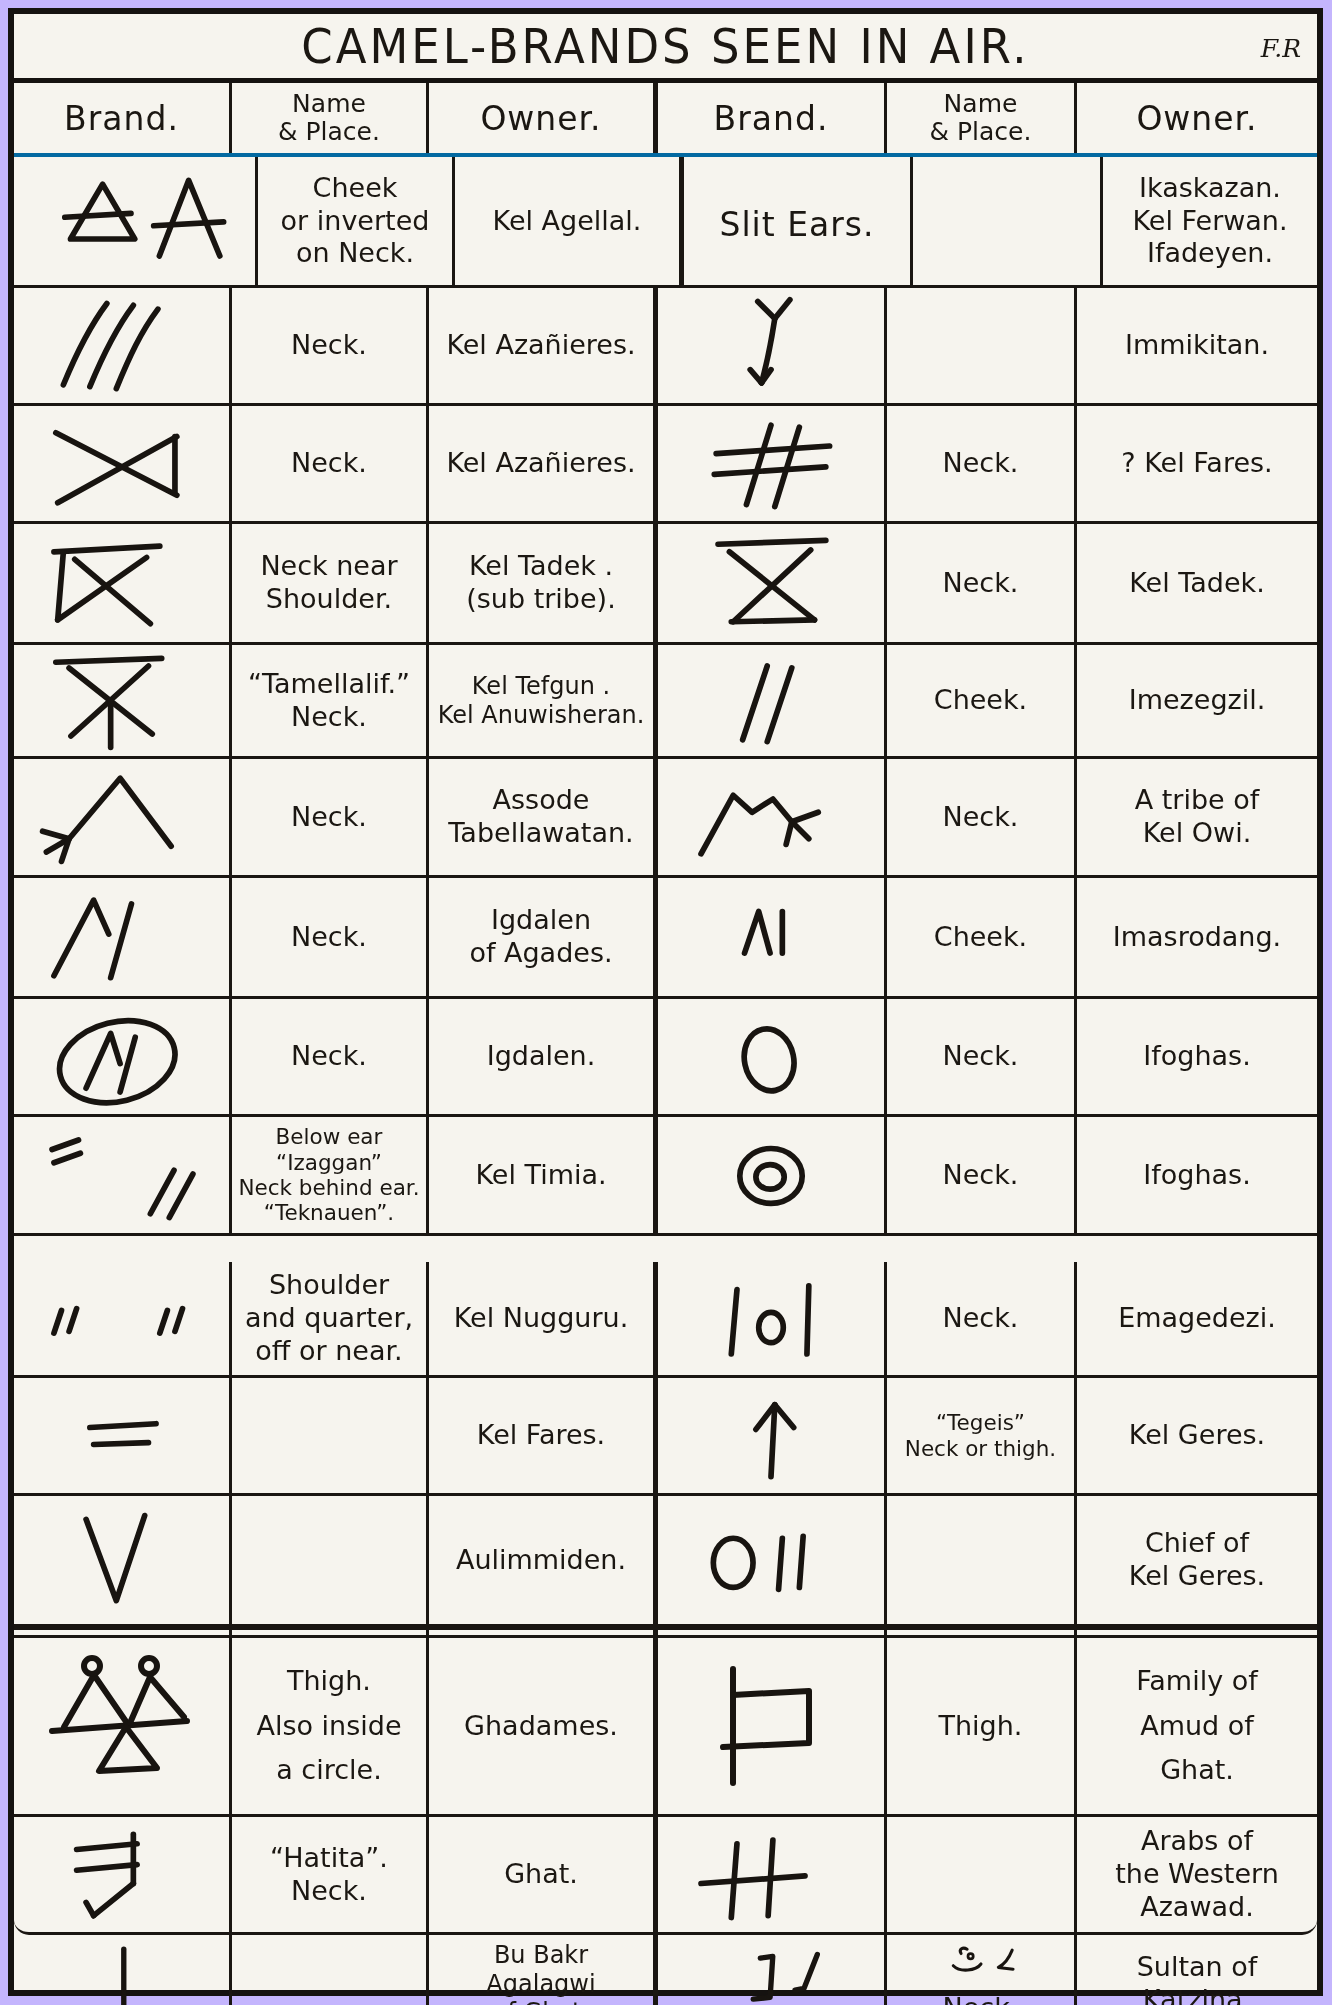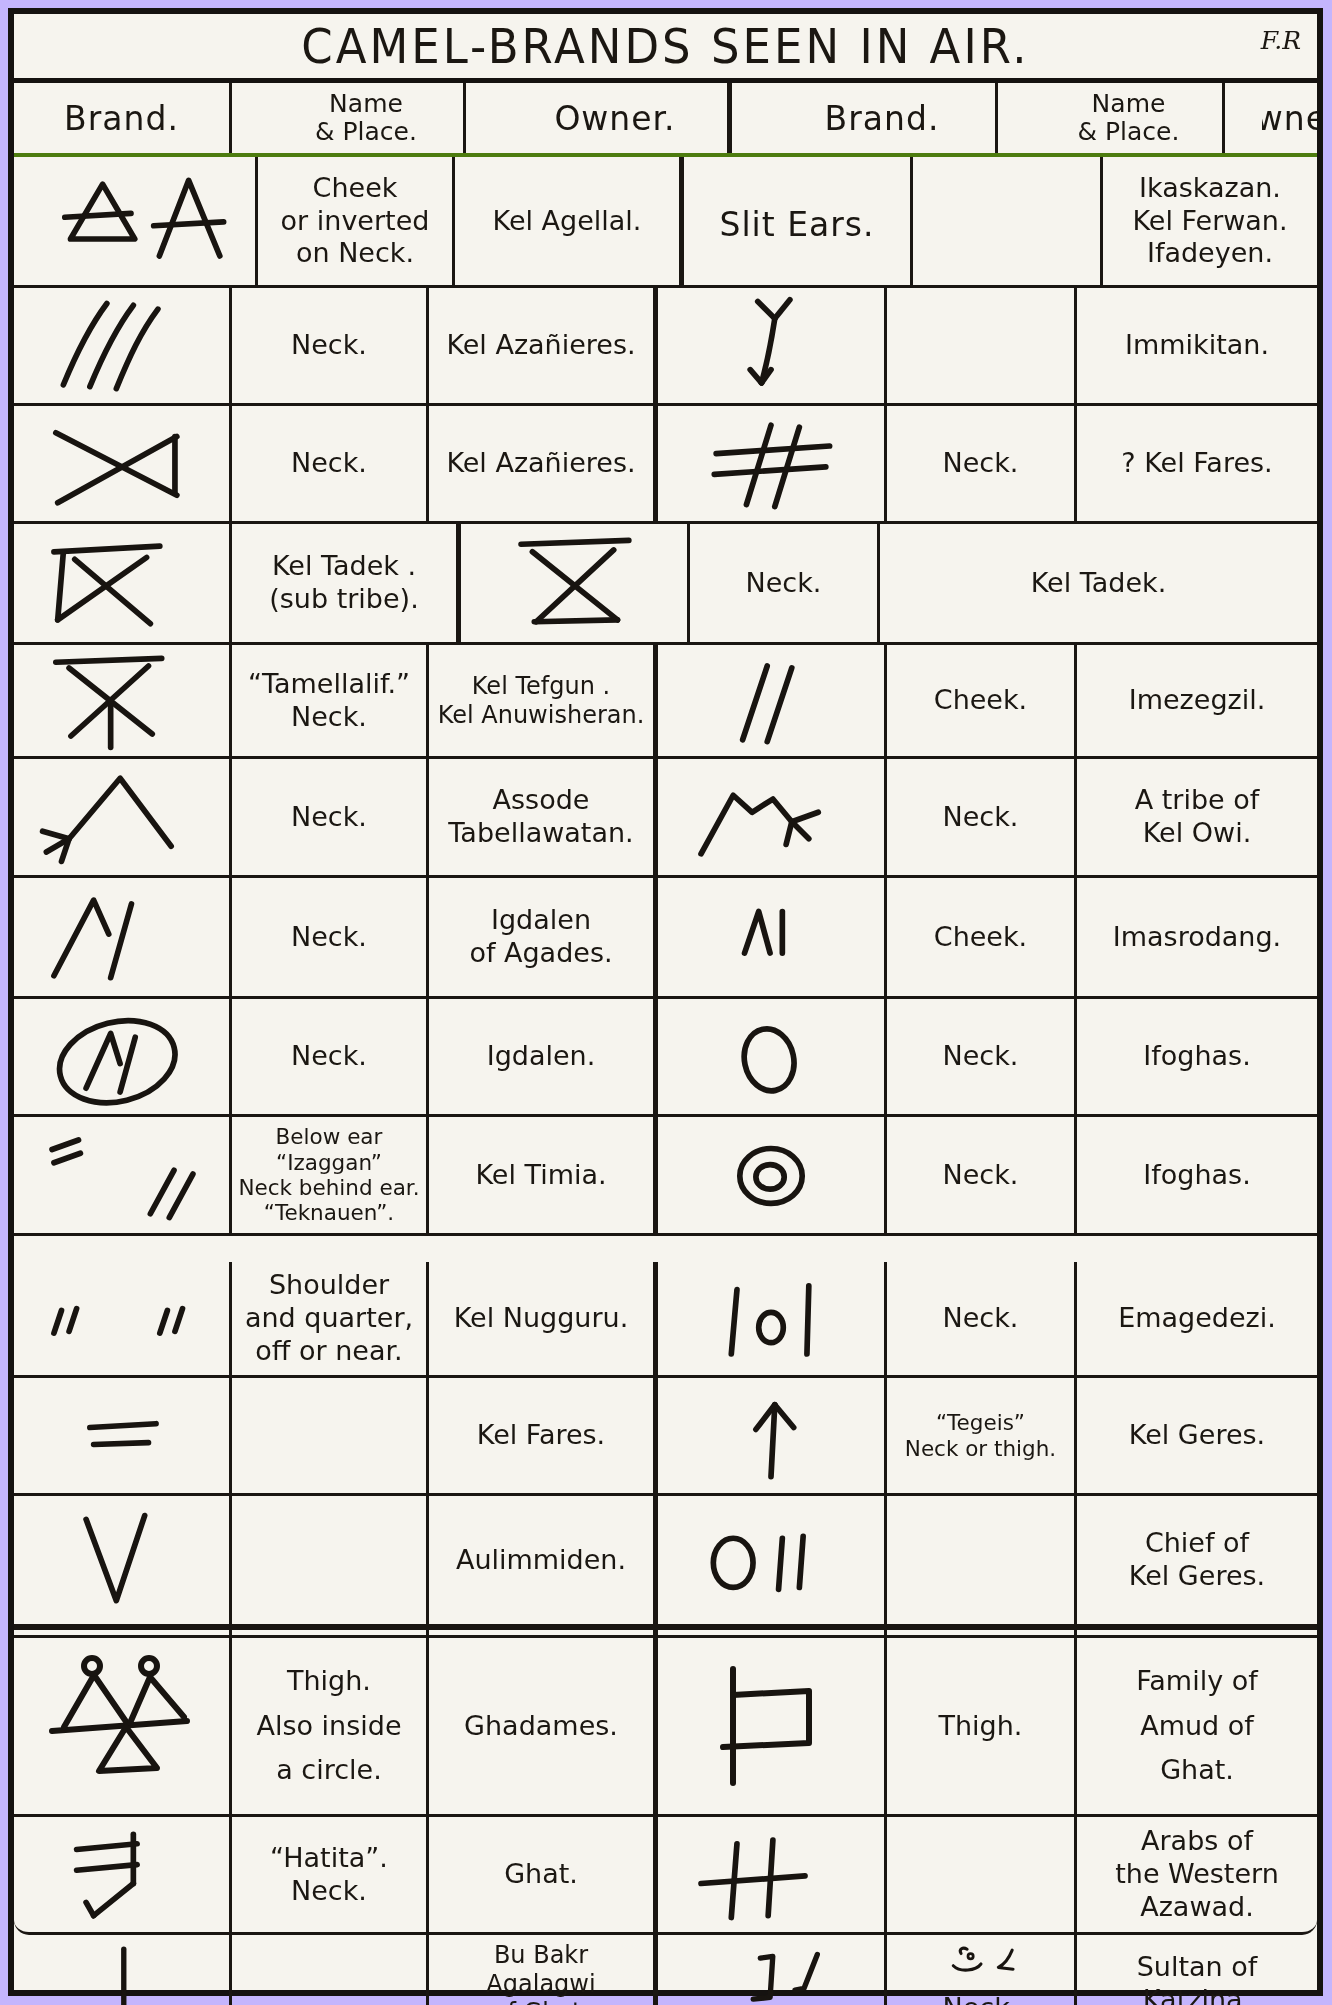--- a/index.html
+++ b/index.html
@@ -3,25 +3,25 @@
 <meta charset="utf-8">
 <style>
   html,body{margin:0;padding:0;background:#d8d4c9;}
   .page{position:relative;width:1332px;height:2005px;background:#c4b5fd;overflow:hidden;
         font-family:"DejaVu Sans",sans-serif;color:#1b1712;}
   .sheet{position:absolute;left:8px;top:8px;right:9px;bottom:9px;border:6px solid #151210;
          display:flex;flex-direction:column;background:#f6f4ee;}
   .title-row{position:relative;height:64px;flex:0 0 auto;border-bottom:5px solid #151210;
              display:flex;align-items:center;justify-content:center;}
   .page-title{font-size:45px;letter-spacing:3px;font-weight:500;transform:scaleY(1.08);}
-  .initials{position:absolute;right:16px;top:12px;font-family:"DejaVu Serif",serif;
+  .initials{position:absolute;right:16px;top:20px;font-family:"DejaVu Serif",serif;
             font-style:italic;font-size:25px;}
   .row{display:flex;flex:0 0 auto;border-bottom:3px solid #1a1612;}
   .row:last-child{flex:1 1 auto;border-bottom:none;}
-  .header-row{border-bottom:4px solid #4d7c0f;gap:37px;}
+  .header-row{border-bottom:4px solid #0369a1;}
   .cell{box-sizing:border-box;border-right:3px solid #1a1612;display:flex;flex-direction:column;
         align-items:center;justify-content:center;text-align:center;overflow:hidden;position:relative;}
   .c0{width:218px;} .c1{width:197px;} .c2{width:229px;border-right-width:5px;}
   .c3{width:229px;} .c4{width:190px;} .c5{flex:1;border-right:none;}
   .hdr-big{font-size:33px;letter-spacing:1px;}
   .hdr-small{font-size:25px;line-height:1.12;}
   .line{font-size:27px;line-height:1.22;}
   .small .line{font-size:21.5px;line-height:1.18;}
   .msmall .line{font-size:24px;line-height:1.2;}
   .tallcell .line{line-height:1.65;}
@@ -150,20 +150,24 @@
           </div>
         </div><div class="row" style="height: 118px;">
           <div class="cell c0">
             <svg viewBox="0 0 200 110" width="200" height="104" class="glyph">
               <path d="M28,22 L140,16"></path>
               <path d="M38,22 L32,94"></path>
               <path d="M32,94 L126,28"></path>
               <path d="M50,30 L130,98"></path>
             </svg>
           </div>
+          <div class="cell c1">
+            <div class="line">Neck near</div>
+            <div class="line">Shoulder.</div>
+          </div>
           <div class="cell c2">
             <div class="line">Kel Tadek .</div>
             <div class="line">(sub tribe).</div>
           </div>
           <div class="cell c3">
             <svg viewBox="0 0 200 110" width="200" height="104" class="glyph">
               <path d="M44,14 L158,10"></path>
               <path d="M56,22 L146,94"></path>
               <path d="M142,20 L60,96"></path>
               <path d="M58,96 L146,94"></path>

